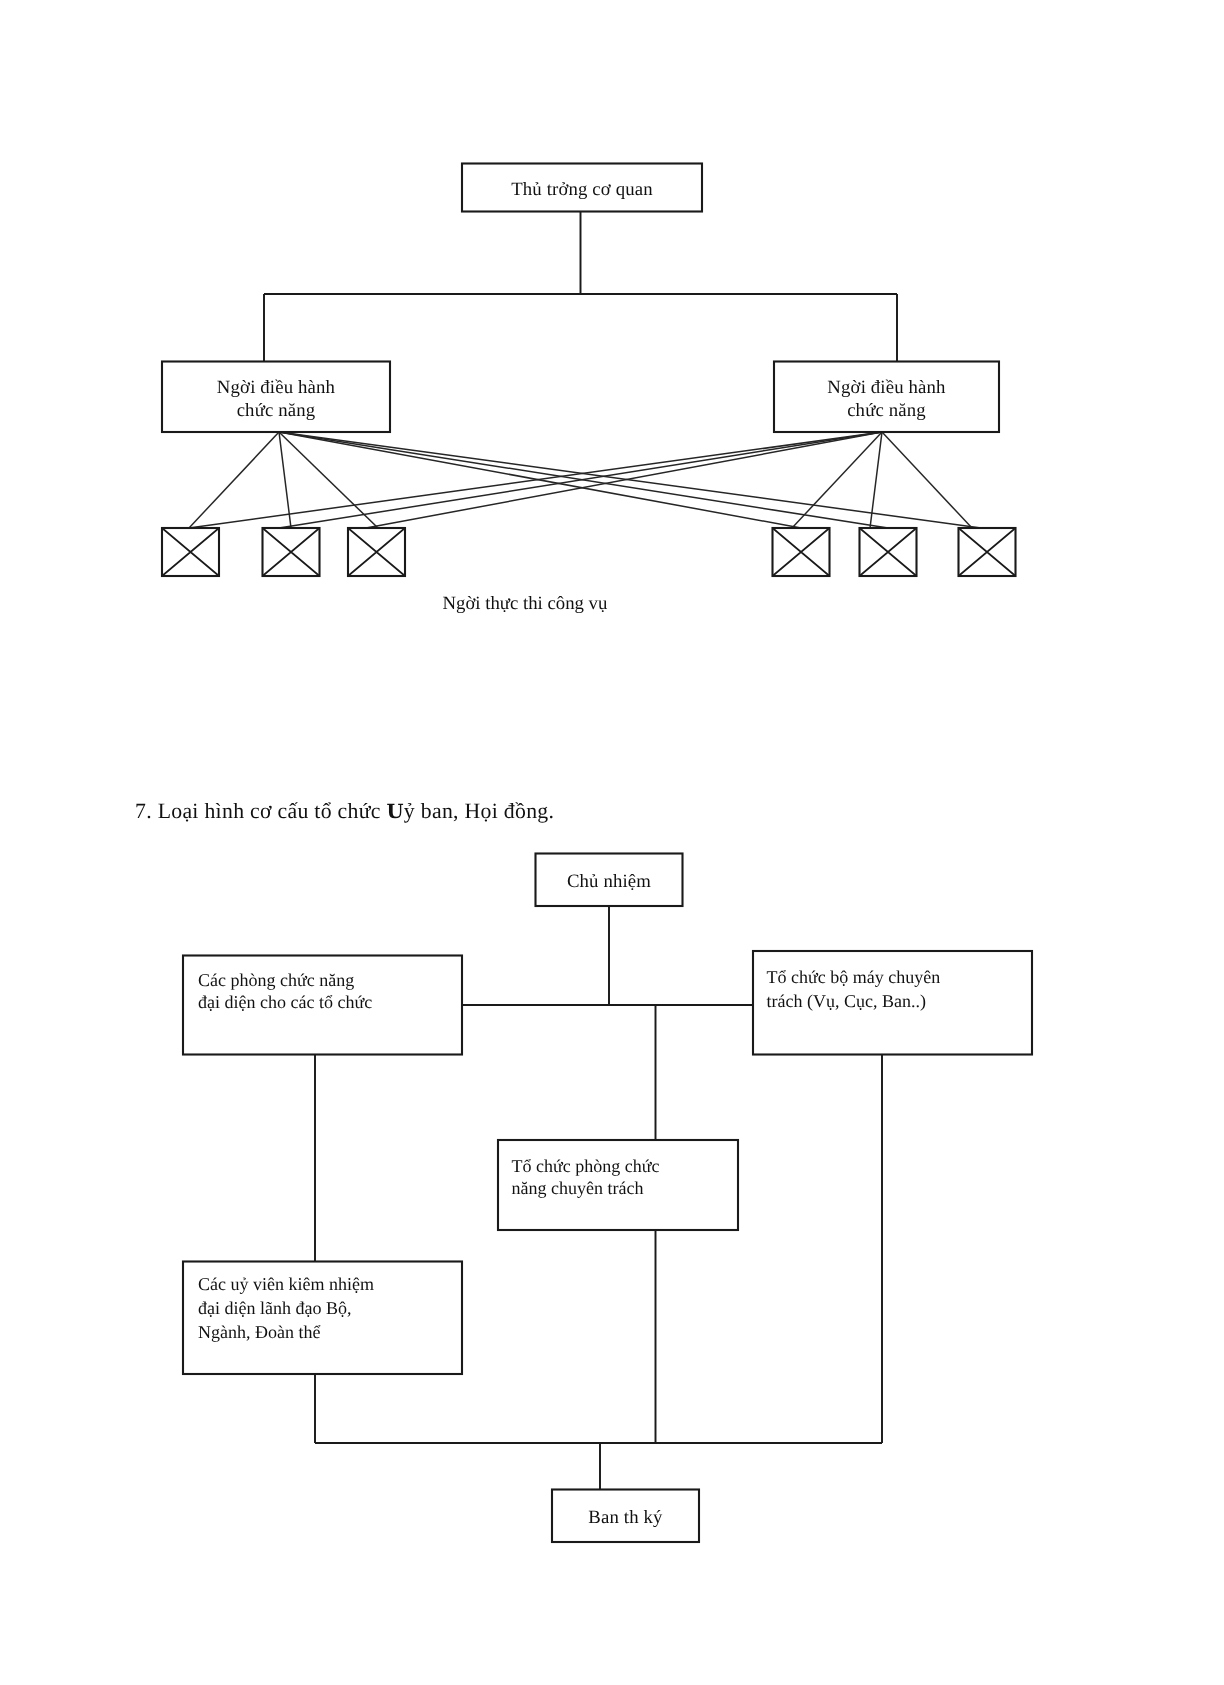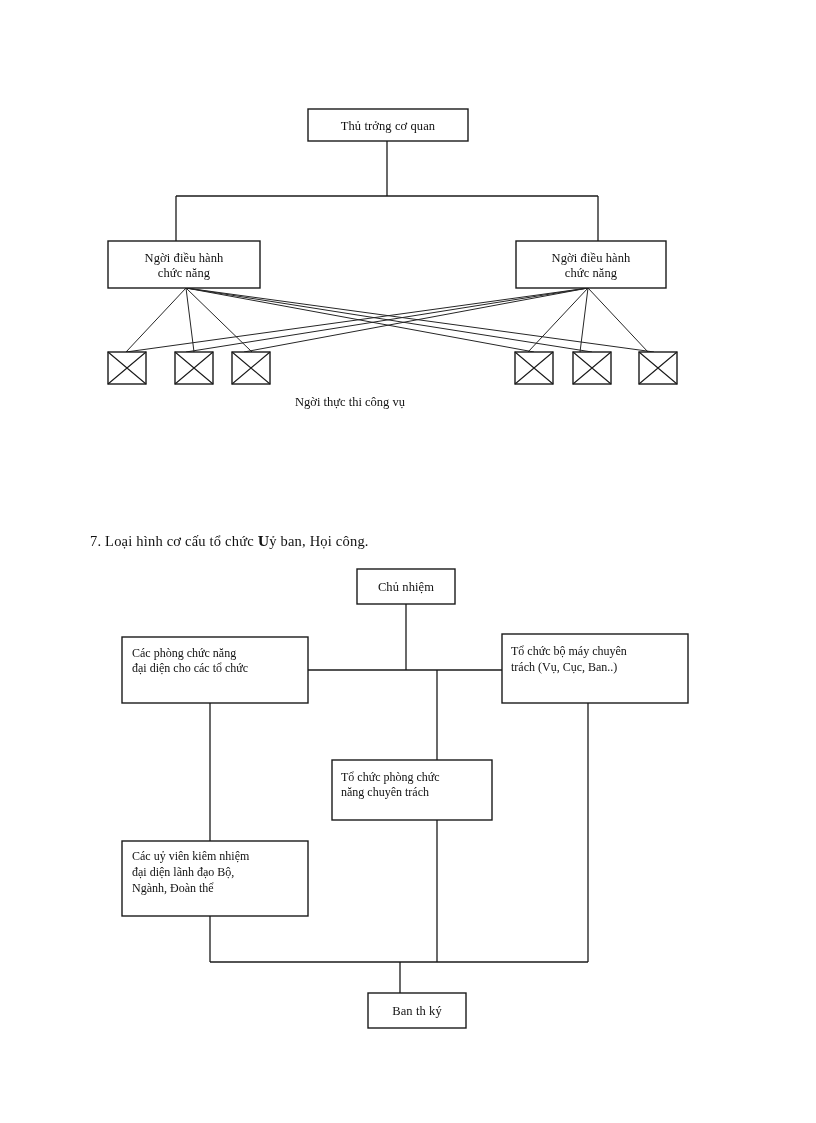--- a/index.html
+++ b/index.html
@@ -211,15 +211,15 @@
         <text class="box-text-sm" x="132" y="892">Ngành, Đoàn thể</text>
       </g>
 
       <g>
         <rect class="node-box" x="368" y="993" width="98" height="35"></rect>
         <text class="box-text" x="417" y="1015" text-anchor="middle">Ban th   ký</text>
       </g>
     </g>
   </svg>
 
-  <div class="heading-text" style="left:90px; top:533px;"><span>7. Loại hình cơ cấu tổ chức </span><span class="u-glyph">U</span><span>ỷ ban, Họi công.</span></div>
+  <div class="heading-text" style="left:90px; top:533px;"><span>7. Loại hình cơ cấu tổ chức </span><span class="u-glyph">U</span><span>ỷ ban, Họi đồng.</span></div>
 
 </div>
 
 </body></html>

